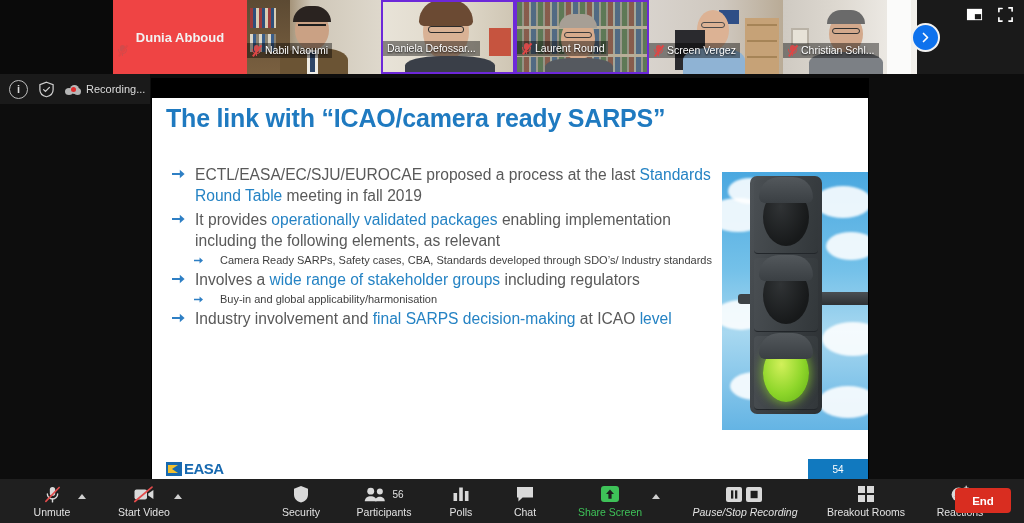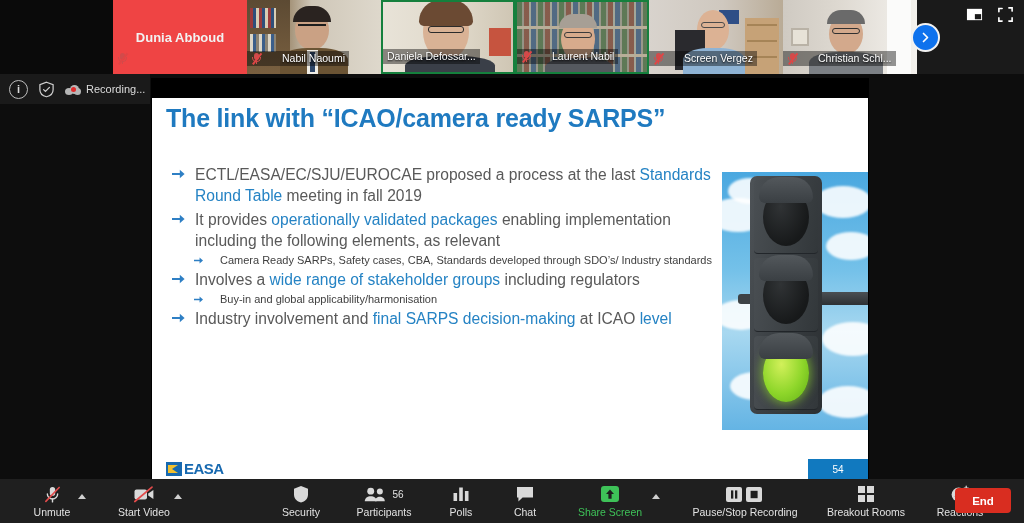--- a/index.html
+++ b/index.html
@@ -15,24 +15,24 @@
   .filmstrip {
     position: absolute; left: 0; top: 0; width: 1024px; height: 74px;
     background: #1a1a1a;
     display: flex; align-items: flex-start;
   }
   .strip-left-pad { width: 113px; height: 74px; background: #0a0a0a; }
   .tile {
     position: relative; width: 134px; height: 74px; overflow: hidden;
     background: #222; flex: 0 0 auto;
   }
-  .tile.speaking { border: 2px solid #15803d; }
+  .tile.speaking { border: 2px solid #6d28d9; }
   .tile .namebar {
-    position: absolute; left: 0; bottom: 8px;
-    display: flex; align-items: center; gap: 20px;
+    position: absolute; left: 0; bottom: 16px;
+    display: flex; align-items: center; gap: 3px;
     padding: 1px 4px 2px 4px;
     max-width: 100%;
     background: rgba(0,0,0,0.42);
   }
   .tile .namebar .nm {
     color: #fff; font-size: 10.5px; white-space: nowrap;
     overflow: hidden; text-overflow: ellipsis; max-width: 104px;
     text-shadow: 0 1px 2px rgba(0,0,0,.9);
   }
   .tile.noview { background: #ef4444; display: flex; align-items: center; justify-content: center; }
@@ -275,21 +275,21 @@
         <div style="position:absolute;left:47px;top:30px;width:28px;height:6px;border:1.3px solid #3a3a3a;border-radius:3px;"></div>
         <div class="shoulders" style="left:28px;top:56px;width:68px;height:22px;background:#55595f;"></div>
       </div>
       <div class="namebar">
         <span class="mic-mute">
           <span class="body"></span>
             <span class="arc"></span>
             <span class="stem"></span>
             <span class="slash"></span>
         </span>
-        <span class="nm">Laurent Nabil</span>
+        <span class="nm">Laurent Round</span>
       </div>
     </div>
 
     <div class="tile">
       <div class="vbg" style="background:linear-gradient(90deg,#d8d3cd 0%,#cfc8bf 55%,#b9ab96 100%);">
         <div style="position:absolute;right:4px;top:18px;width:34px;height:56px;background:#c6a277;"></div>
         <div style="position:absolute;right:6px;top:24px;width:30px;height:2px;background:#a68457;"></div>
         <div style="position:absolute;right:6px;top:40px;width:30px;height:2px;background:#a68457;"></div>
         <div style="position:absolute;right:6px;top:56px;width:30px;height:2px;background:#a68457;"></div>
         <div style="position:absolute;right:44px;top:10px;width:20px;height:14px;background:#2e4e86;"></div>
@@ -562,21 +562,21 @@
       <span class="tb-icon">
         <svg width="24" height="19" viewBox="0 0 24 19">
           <rect x="3" y="1" width="18" height="16" rx="3" fill="#3ec258"></rect>
           <path d="M12 4.4 L16 9 h-2.4v4.8h-3.2V9H8 Z" fill="#1f1f1f"></path>
         </svg>
       </span>
       <span class="tb-label green">Share Screen</span>
       <span class="caret" style="right:2px;top:15px;"></span>
     </div>
 
-    <div class="tb-item" style="width:138px;margin-left:14px;">
+    <div class="tb-item" style="width:138px;margin-left:14px;font-style:italic;">
       <span class="tb-icon">
         <svg width="40" height="17" viewBox="0 0 40 17">
           <rect x="1" y="1" width="16" height="15" rx="2" fill="#d9d9d9"></rect>
           <rect x="6" y="4.4" width="2.3" height="8.2" fill="#1f1f1f"></rect>
           <rect x="10" y="4.4" width="2.3" height="8.2" fill="#1f1f1f"></rect>
           <rect x="21" y="1" width="16" height="15" rx="2" fill="#d9d9d9"></rect>
           <rect x="25.6" y="4.8" width="7" height="7.4" fill="#1f1f1f"></rect>
         </svg>
       </span>
       <span class="tb-label">Pause/Stop Recording</span>

